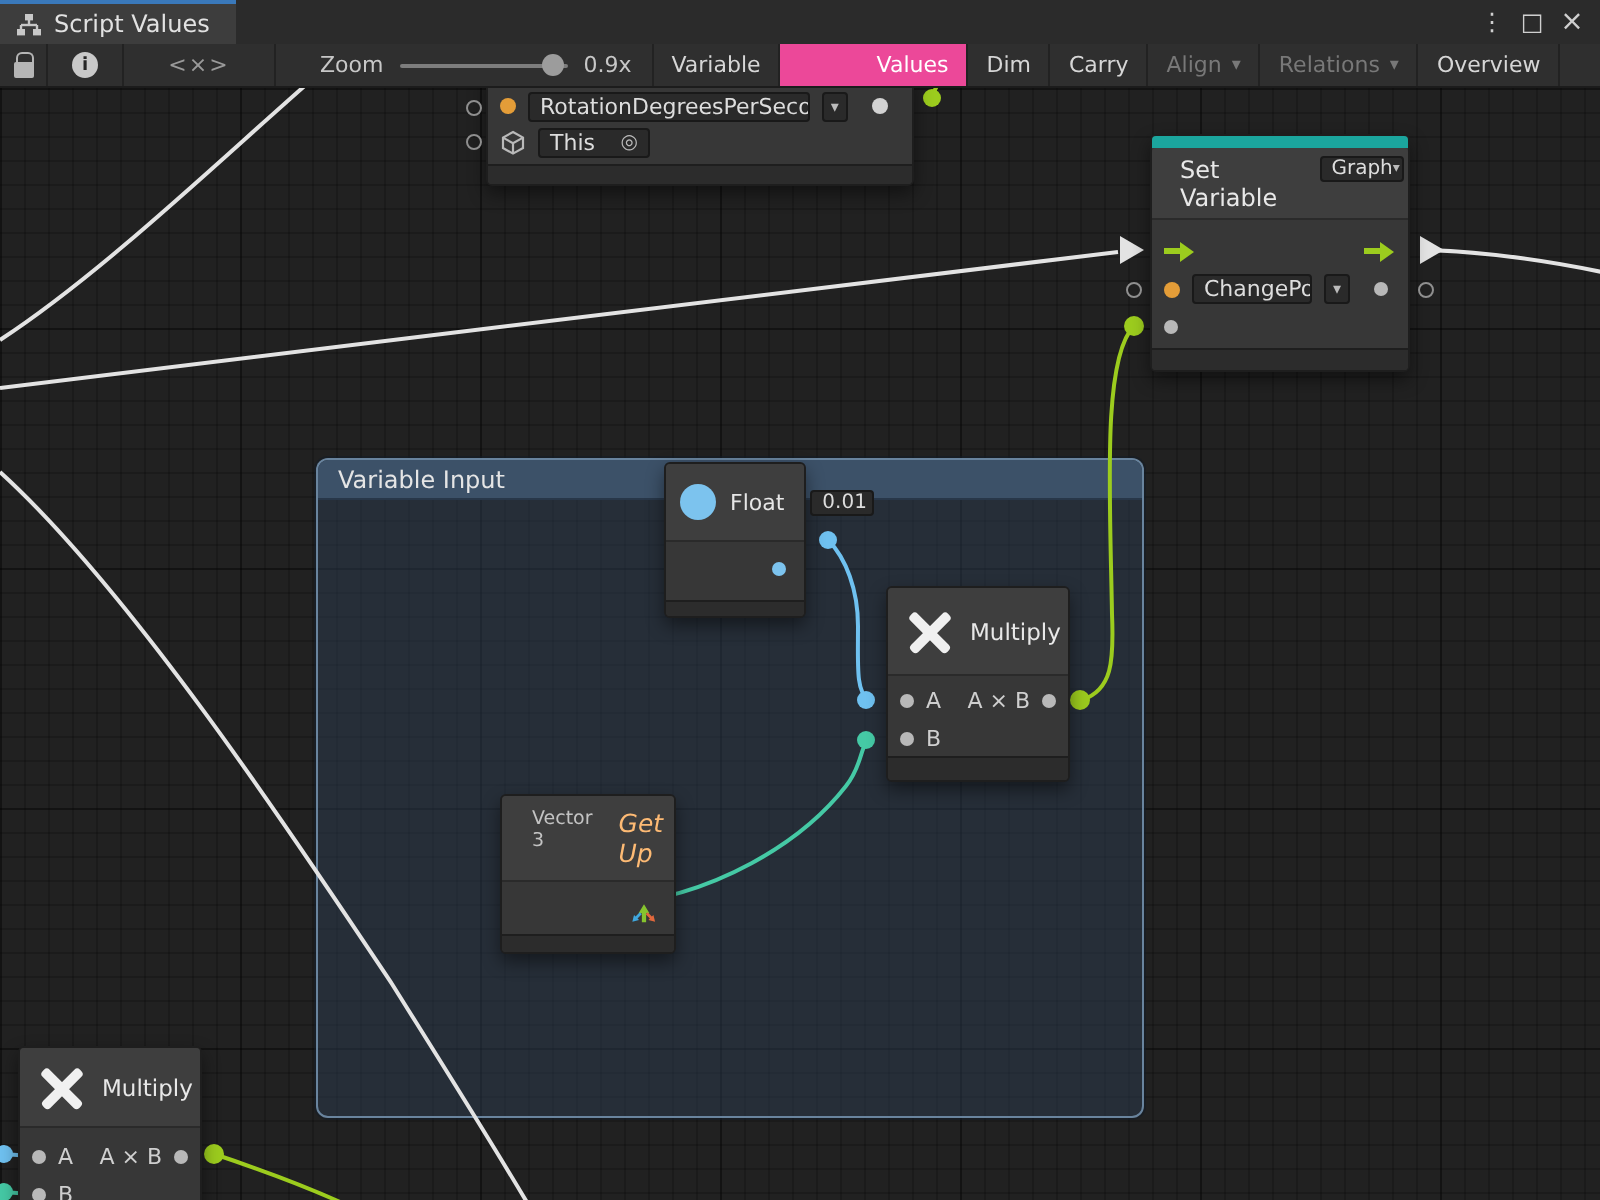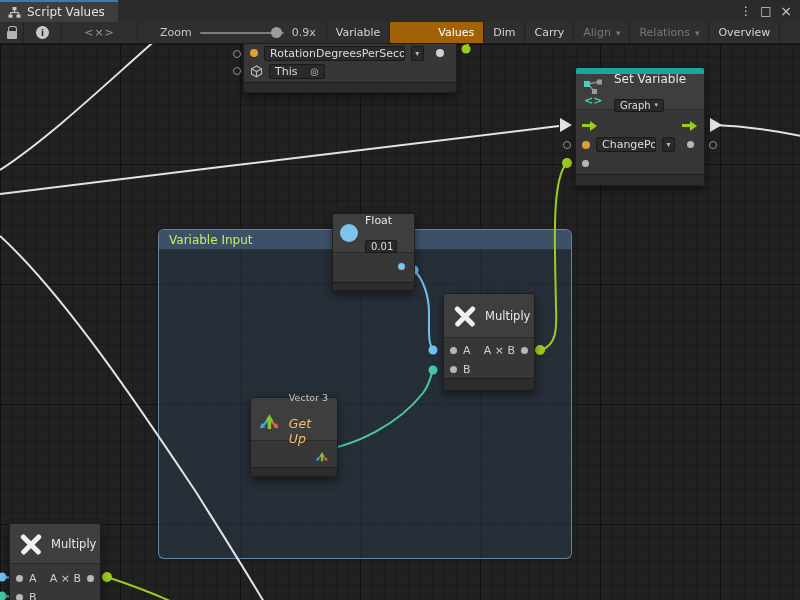--- a/index.html
+++ b/index.html
@@ -16,21 +16,21 @@
   .winbtn { width:16px; height:16px; display:flex; align-items:center; justify-content:center;
     color:#cfcfcf; font-size:12px; line-height:1; cursor:default; }
 
   
   .toolbar { position:absolute; left:0; top:22px; width:800px; height:22px;
     background:#2f2f2f; border-bottom:1px solid #1c1c1c; z-index:10;
     display:flex; align-items:stretch; font-size:11px; }
   .tbtn { display:flex; align-items:center; justify-content:center; padding:0 9px;
     border-right:1px solid #222; color:#d6d6d6; white-space:nowrap; }
   .tbtn.square { width:24px; padding:0; }
-  .tbtn.active { background:#a16207; color:#fff;padding-left:48px; }
+  .tbtn.active { background:#ec4899; color:#fff;padding-left:48px; }
   .tbtn.disabled { color:#787878; }
   .tbtn .caret { margin-left:5px; font-size:9px; }
   .crumb { display:flex; align-items:center; gap:5px; padding:0 10px; border-right:0; }
   .zoomwrap { display:flex; align-items:center; gap:8px; padding:0 10px; border-right:1px solid #222; }
   .slider-track { position:relative; width:84px; height:2px; background:#7d7d7d; border-radius:1px; }
   .slider-handle { position:absolute; top:-4.5px; width:11px; height:11px; border-radius:50%;
     background:#9c9c9c; }
   .zoom-label { color:#c7c7c7; }
   .zoom-value { color:#c7c7c7; }
 
@@ -51,21 +51,21 @@
       linear-gradient(rgba(0,0,0,0.30) 1px, transparent 1px),
       linear-gradient(90deg, rgba(0,0,0,0.30) 1px, transparent 1px);
     background-size:12px 12px, 12px 12px, 120px 120px, 120px 120px; }
 
   
   .group { position:absolute; left:158px; top:185px; width:414px; height:330px;
     background:rgba(45,63,86,0.46); border:1px solid rgba(118,148,178,0.85);
     border-radius:6px; z-index:1; box-shadow:0 0 0 1px rgba(20,28,38,0.6); }
   .group-header { height:20px; background:#3c5168; border-radius:5px 5px 0 0;
     border-bottom:1px solid rgba(20,30,42,0.5); display:flex; align-items:center; padding:0 10px; }
-  .group-title { font-size:12px; color:#bef264; }
+  .group-title { font-size:12px; color:#e5e5e5; }
 
   
   #wires-svg { position:absolute; left:0; top:0; width:800px; height:600px; z-index:3; pointer-events:none; }
 
   
   .node { position:absolute; background:#373737; border:1px solid #1e1e1e; border-radius:3px;
     z-index:4; box-shadow:0 4px 9px rgba(0,0,0,0.45); }
   .nhead { background:#3e3e3e; border-bottom:1px solid #2a2a2a; display:flex; align-items:center;
     gap:8px; padding:0 9px; border-radius:2px 2px 0 0; }
   .ntitle { font-size:12px; color:#e8e8e8; }
@@ -84,21 +84,21 @@
   .xicon { position:relative; width:24px; height:24px; flex:none; }
   .xicon::before,.xicon::after { content:""; position:absolute; left:-1px; top:10px; width:26px; height:4.5px;
     background:#f0f0f0; border-radius:2px; }
   .xicon::before { transform:rotate(45deg); }
   .xicon::after { transform:rotate(-45deg); }
   .garrow { position:relative; width:16px; height:10px; flex:none; }
   .garrow::before { content:""; position:absolute; left:0; top:3.5px; width:9px; height:3px; background:#9ccc1e; }
   .garrow::after { content:""; position:absolute; left:8px; top:0; width:0; height:0;
     border-left:7px solid #9ccc1e; border-top:5px solid transparent; border-bottom:5px solid transparent; }
   .tealbar { position:absolute; left:0; top:0; width:100%; height:6px; background:#1ba69e; border-radius:2px 2px 0 0; }
-  .stack { display:flex; flex-direction:column; justify-content:center; gap:13px; }
+  .stack { display:flex; justify-content:center; gap:13px; }
   .subtle { font-size:9.5px; color:#c3c3c3; }
   .spacer { flex:1; }
 </style>
 </head>
 <body>
 
 <div class="canvas">
 
   <div class="group">
     <div class="group-header">
@@ -195,21 +195,21 @@
     <span class="port" style="margin-right:4px;"></span>
   </div>
   <div class="prow">
     <span class="port"></span>
   </div>
   <div class="hollow" style="left:-13px; top:73px;"></div>
   <div class="hollow" style="right:-13px; top:73px;"></div>
   <div class="nfoot" style="height:11px;"></div>
 </div>
 
-<div class="node" style="left:332px; top:213px; width:83px; height:78px;">
+<div class="node" style="left:332px; top:231px; width:71px; height:78px;">
   <div class="nhead" style="height:39px; padding:0 7px; gap:7px;">
     <span style="width:18px; height:18px; border-radius:50%; background:#7cc3ee; flex:none;"></span>
     <div class="stack">
       <span style="font-size:11px; color:#e6e6e6;">Float</span>
       <span class="fieldbox" style="width:32px; height:13px; font-size:10px;">
         <span>0.01</span>
       </span>
     </div>
   </div>
   <div class="prow" style="height:26px;">

